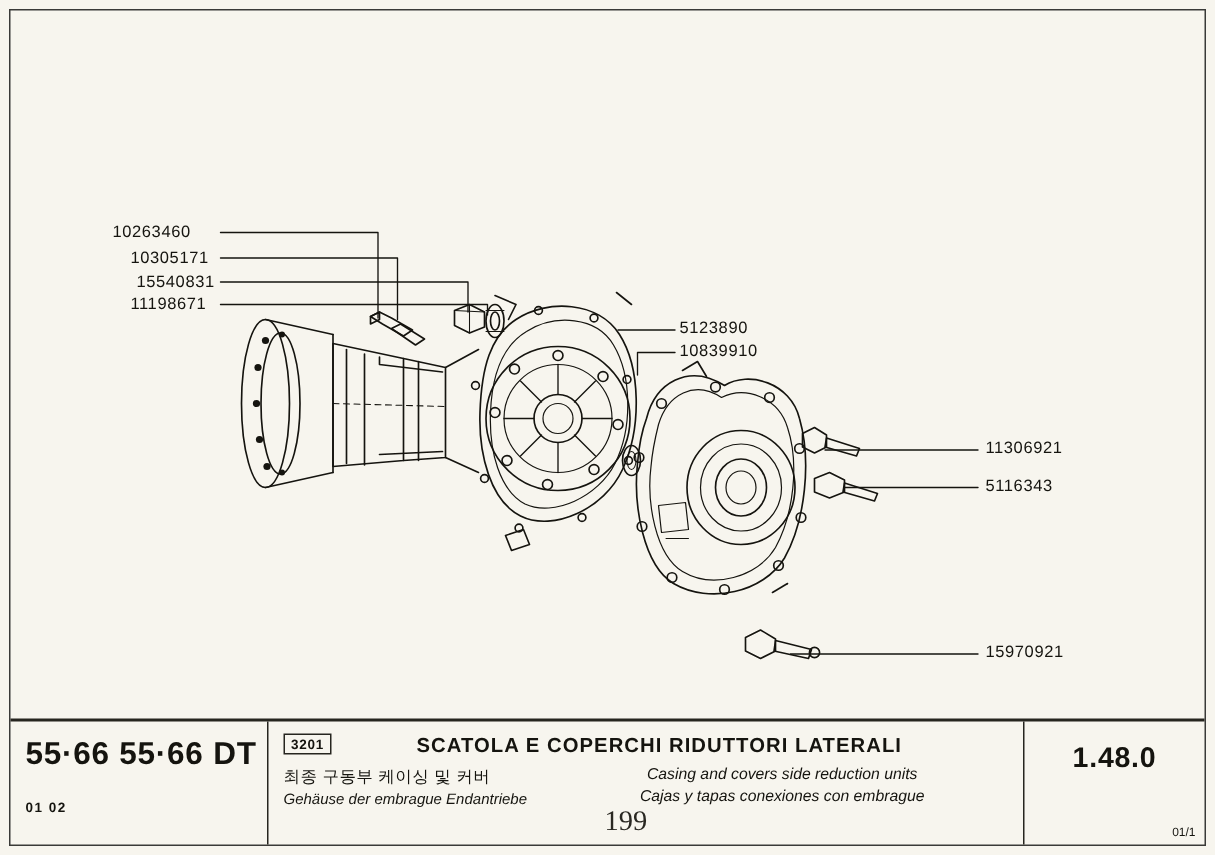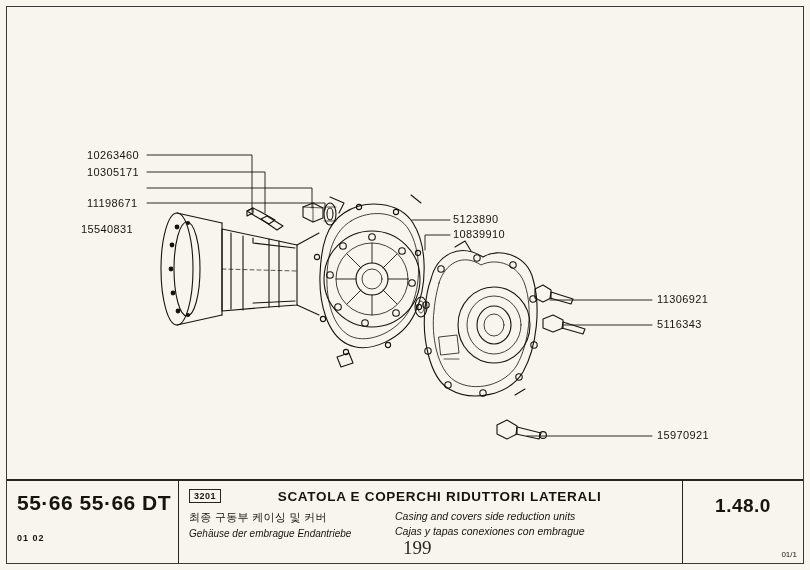--- a/index.html
+++ b/index.html
@@ -120,20 +120,21 @@
     display: flex;
     margin-top: 6px;
   }
   #tb-center .left-langs {
     width: 212px;
     padding-left: 6px;
     box-sizing: border-box;
   }
   #tb-center .right-langs {
     flex: 1;
+    text-align: center;
     padding-right: 30px;
   }
   .lang-ko {
     font-size: 11px;
     color: #15140f;
     letter-spacing: 0.3px;
   }
   .lang-de {
     font-size: 10px;
     font-style: italic;
@@ -354,23 +355,23 @@
             <path d="M556,315 L578,322 L576,327 L555,321 Z"></path>
 
             <path d="M490,418 L500,413 L510,419 L510,427 L500,432 L490,427 Z"></path>
             <path d="M510,420 L534,426 L532,432 L509,427 Z"></path>
             <circle cx="536" cy="428" r="3.4"></circle>
           </g>
 
         </g>
       </svg>
 
-      <div class="callout" style="left:80px; top:142px;">10263460</div>
+      <div class="callout" style="left:68px; top:142px;">10263460</div>
       <div class="callout" style="left:80px; top:159px;">10305171</div>
-      <div class="callout" style="left:74px; top:175px;margin-top:41px;">15540831</div>
+      <div class="callout" style="left:84px; top:175px;">15540831</div>
       <div class="callout" style="left:80px; top:190px;">11198671</div>
 
       <div class="callout" style="left:446px; top:206px;">5123890</div>
       <div class="callout" style="left:446px; top:221px;">10839910</div>
 
       <div class="callout" style="left:650px; top:286px;">11306921</div>
       <div class="callout" style="left:650px; top:311px;text-align:center;">5116343</div>
       <div class="callout" style="left:650px; top:422px;">15970921</div>
     </div>
 

